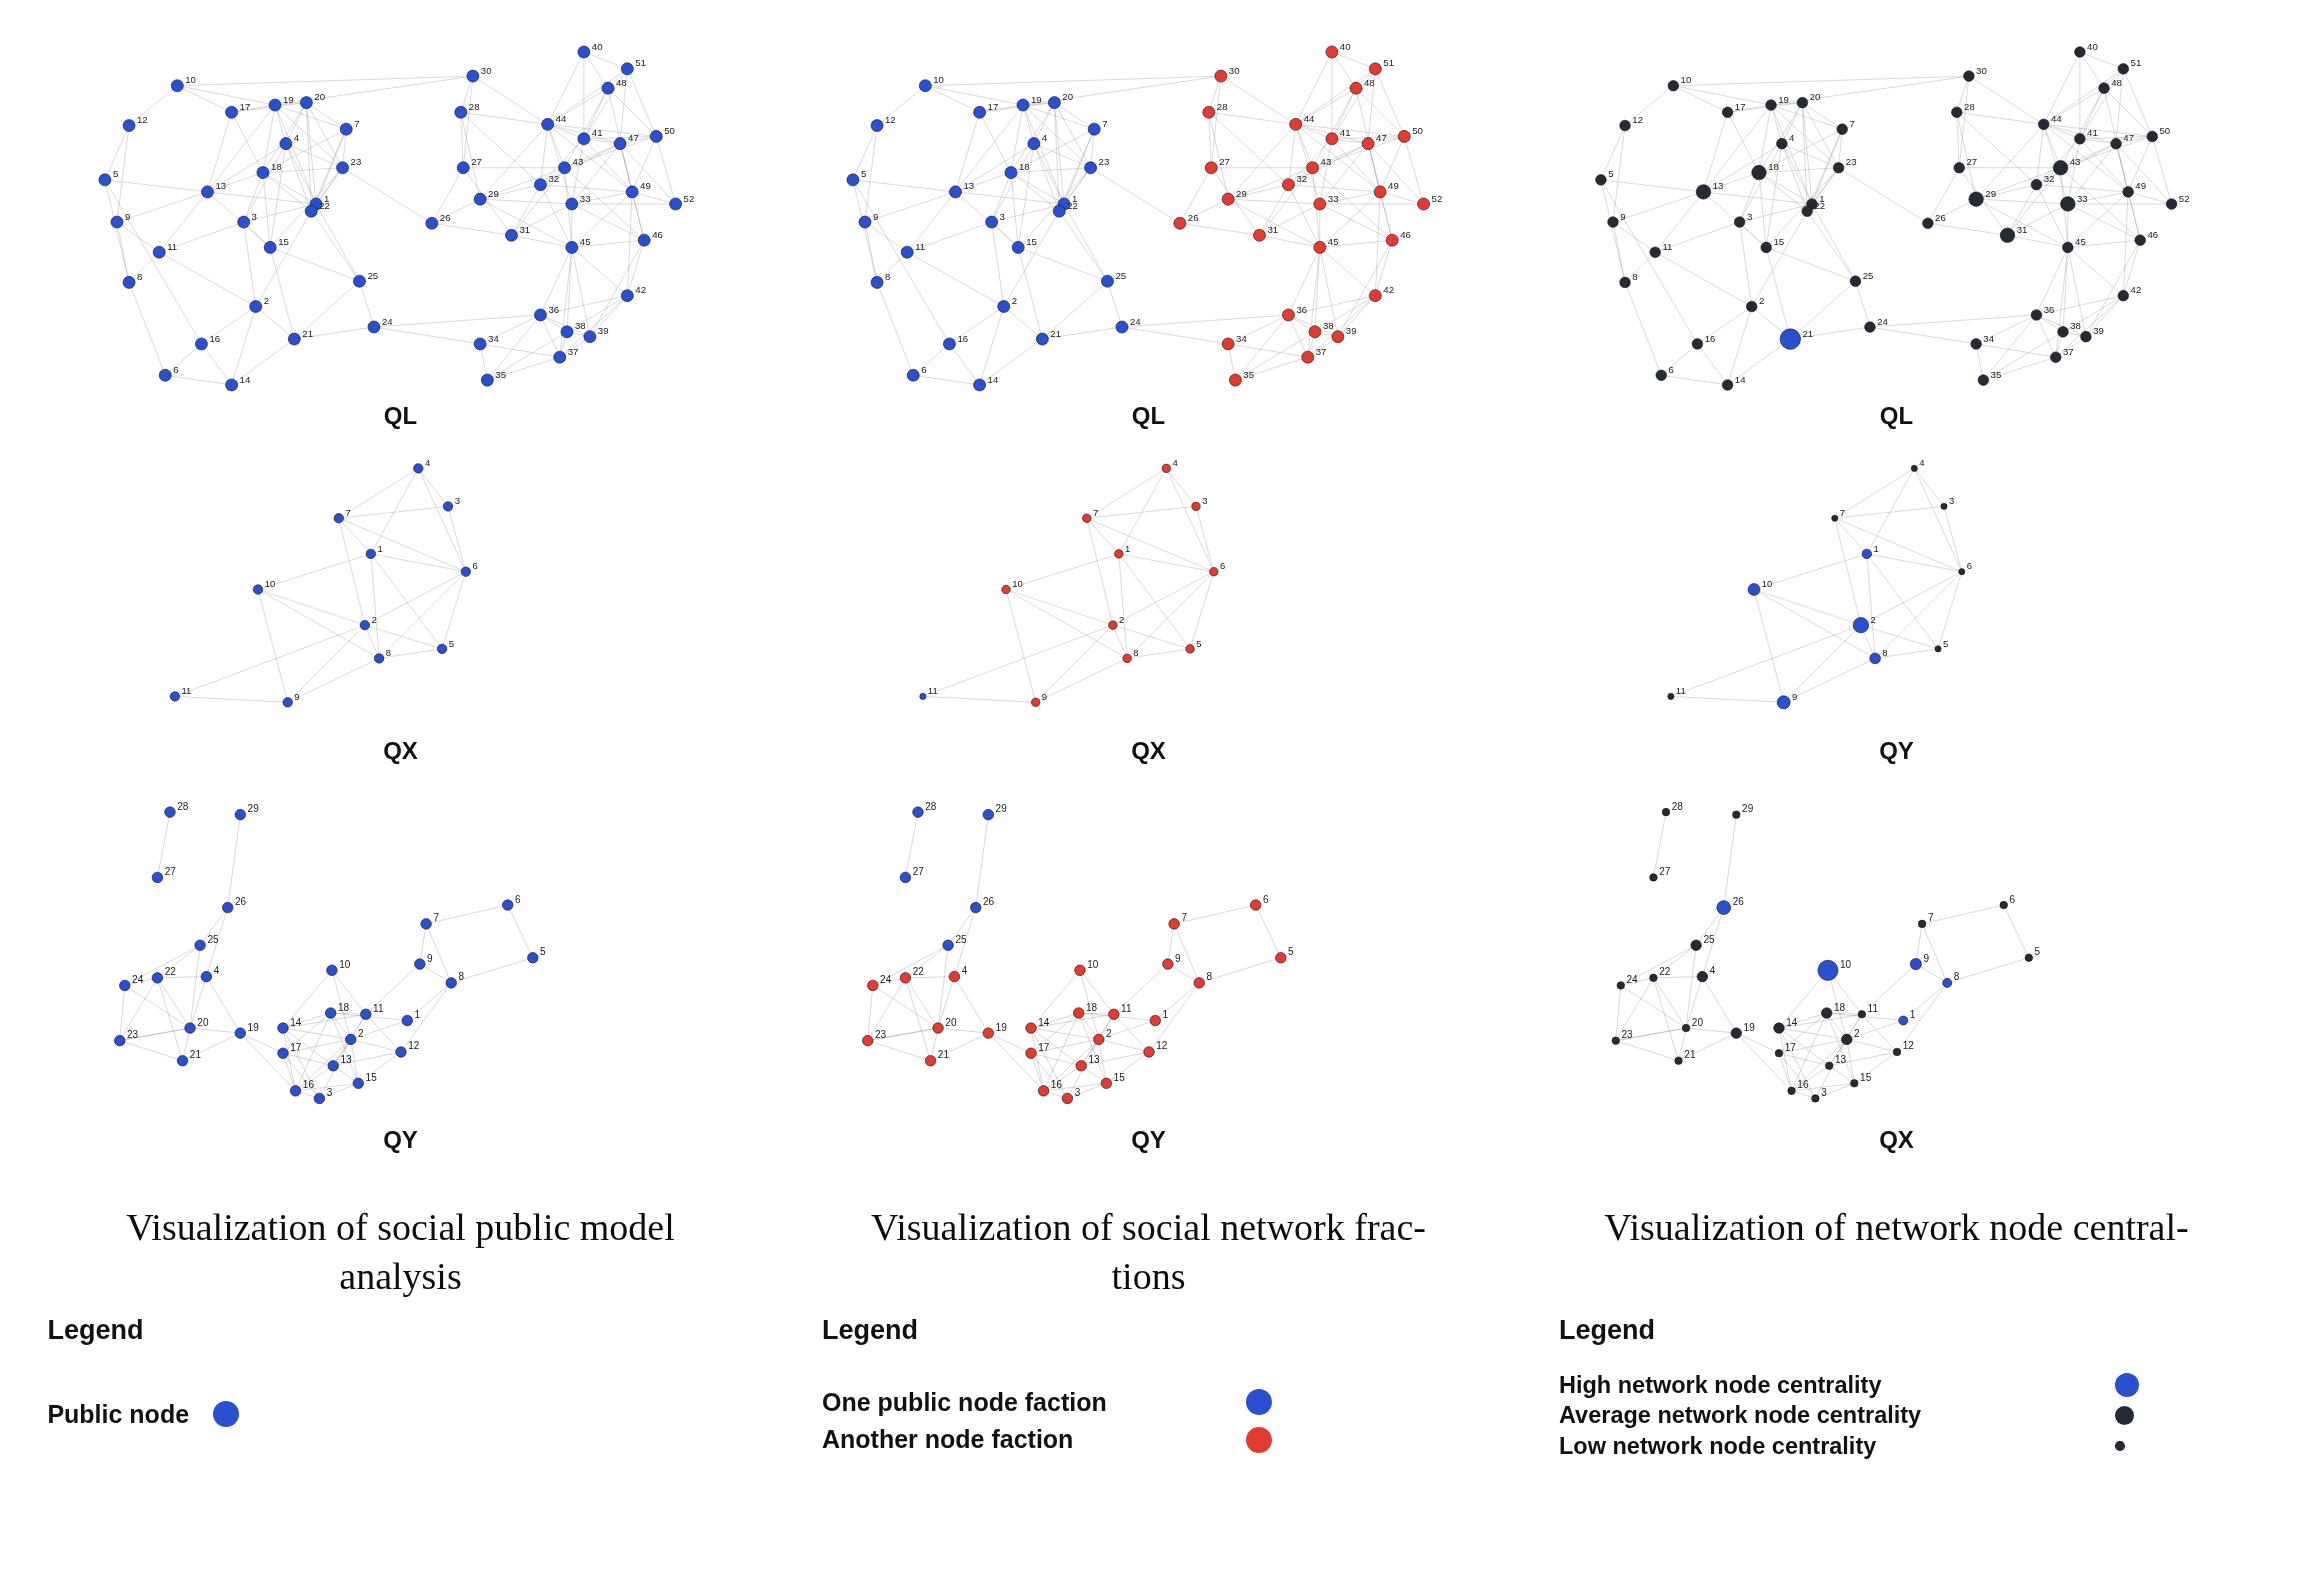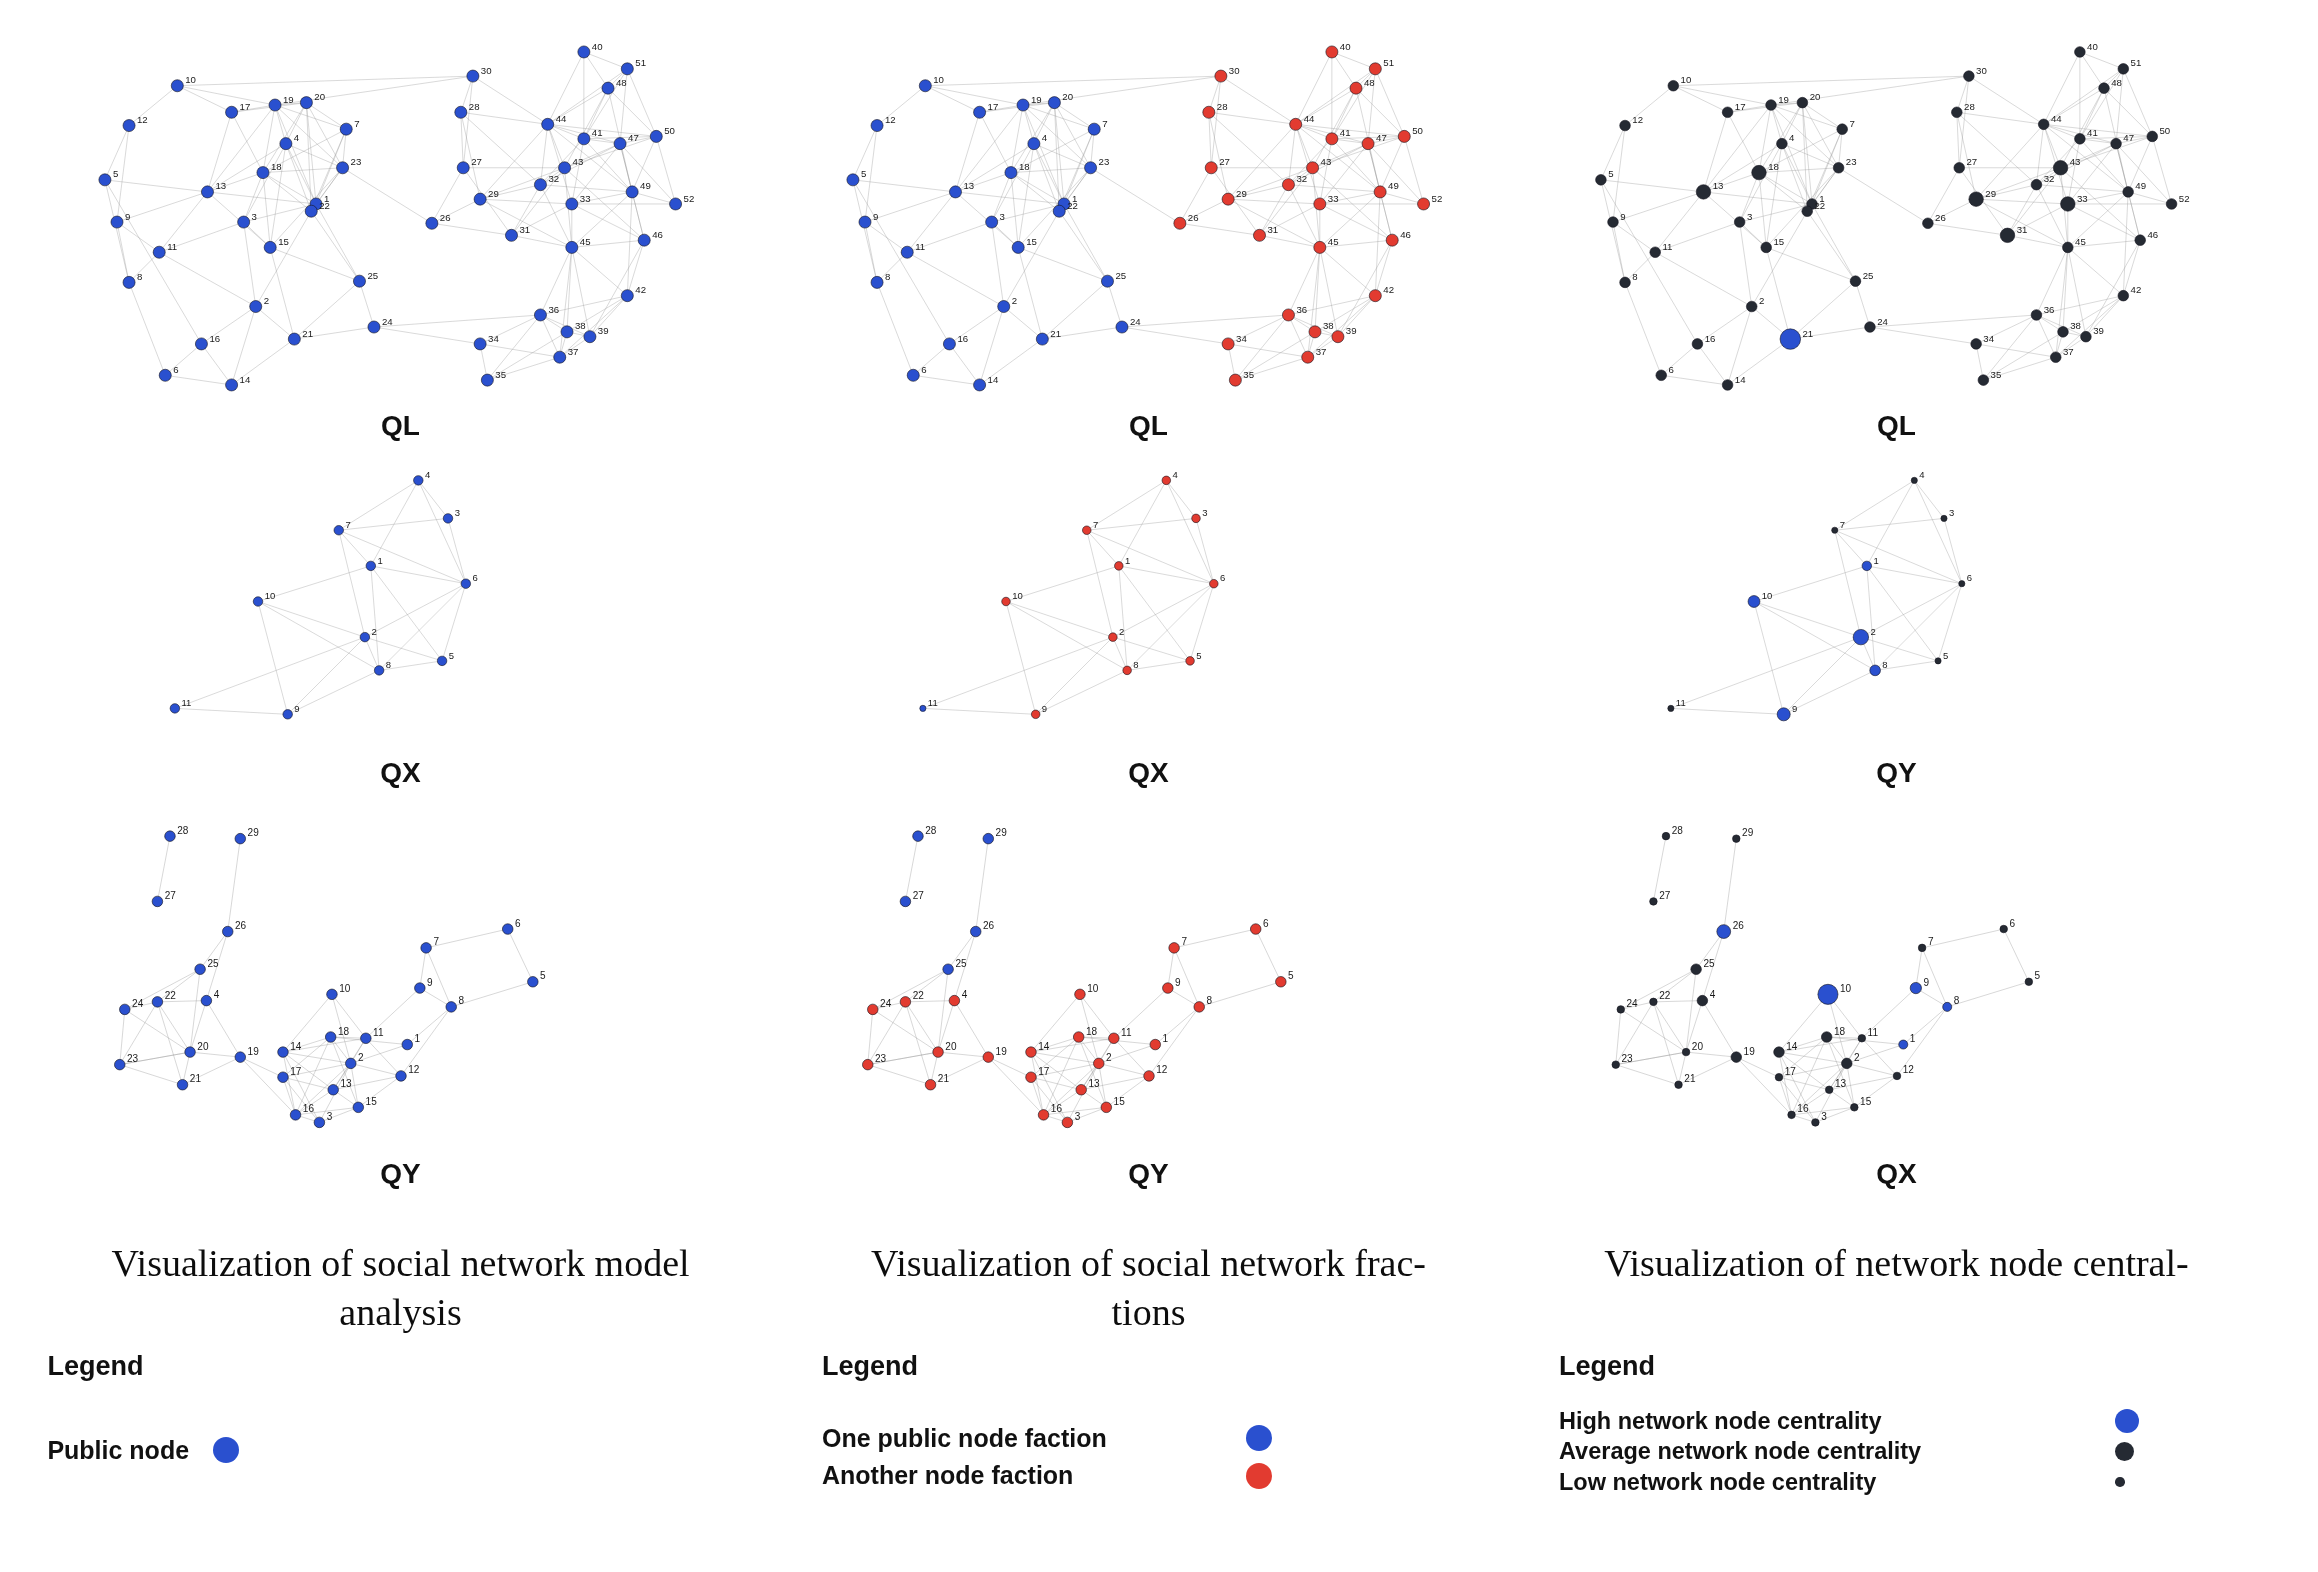--- a/index.html
+++ b/index.html
@@ -4,21 +4,21 @@
 <style>
   html,body{margin:0;padding:0;background:#ffffff;}
   body{width:2319px;height:1573px;font-family:"Liberation Sans",sans-serif;color:#111;overflow:hidden;}
   .cols{display:grid;grid-template-columns:repeat(3,727px);column-gap:21px;padding:22.6px 26px 0 37px;}
   .col{display:flex;flex-direction:column;align-items:center;}
   .graph{display:flex;flex-direction:column;align-items:center;margin-bottom:17.4px;}
   svg{overflow:visible;display:block;}
   svg.g0{width:713px;height:374px;}
   svg.g1{width:695px;height:285px;}
   svg.g2{width:706px;height:339px;}
-  .glabel{font-weight:bold;font-size:28px;margin-top:13px;color:#111;}
+  .glabel{font-weight:bold;font-size:24px;margin-top:5px;color:#111;}
   .nlabel{font-size:8px;fill:#1a1a1a;font-family:"Liberation Sans",sans-serif;}
   .caption{font-family:"Liberation Serif",serif;font-size:38px;text-align:center;margin-top:31px;line-height:1.3;min-height:106px;color:#0d0d0d;}
   .legend{align-self:flex-start;width:100%;margin-top:6px;}
   .legend-title{font-weight:bold;font-size:27px;color:#111;}
   .legend-item{display:flex;align-items:center;margin-bottom:12px;}
   .lab{font-weight:bold;font-size:25px;color:#111;white-space:nowrap;}
   .dot{border-radius:50%;display:inline-block;margin-left:24px;flex:0 0 auto;}
   .col0 .legend{padding-left:10.4px;}
   .col0 .legend-title{margin-bottom:54px;}
   .col1 .legend{padding-left:37px;}
@@ -494,21 +494,21 @@
           <circle cx="86" cy="76" r="4.2" fill="#2a50cf" stroke="#15151f" stroke-width="0.5"></circle>
           <text x="91.8" y="74" class="nlabel">27</text>
           <circle cx="96" cy="24" r="4.2" fill="#2a50cf" stroke="#15151f" stroke-width="0.5"></circle>
           <text x="101.8" y="22" class="nlabel">28</text>
           <circle cx="152" cy="26" r="4.2" fill="#2a50cf" stroke="#15151f" stroke-width="0.5"></circle>
           <text x="157.79999999999998" y="24" class="nlabel">29</text>
         </svg>
         <div class="glabel">QY</div>
       </div>
       <div class="caption">
-        <div>Visualization of social network model</div>
+        <div>Visualization of social public model</div>
         <div>analysis</div>
       </div>
       <div class="legend">
         <div class="legend-title">Legend</div>
         <div class="legend-item">
           <span class="lab">Public node</span>
           <span class="dot" style="width: 26px; height: 26px; background: rgb(42, 80, 207);"></span>
         </div>
       </div>
     </div>

